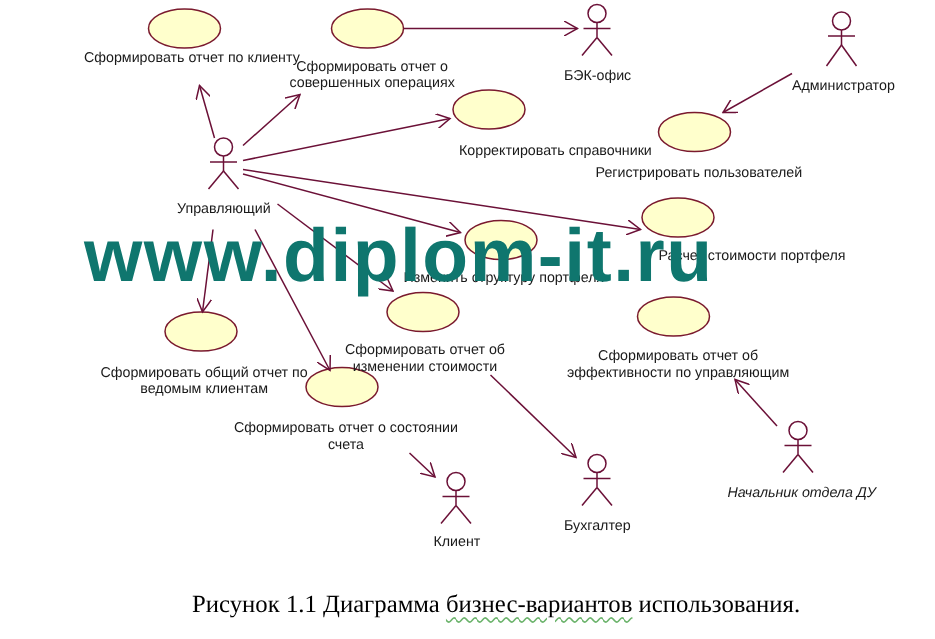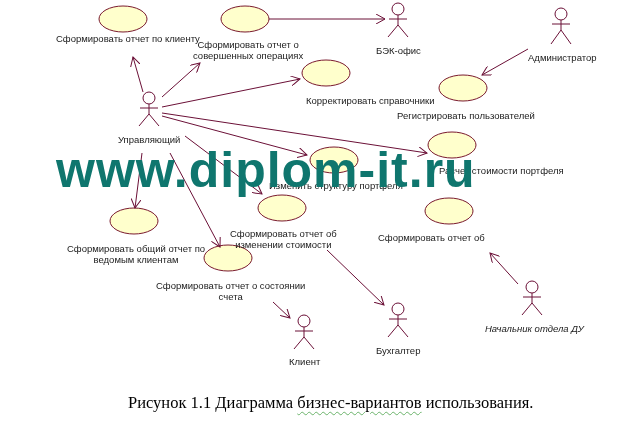--- a/index.html
+++ b/index.html
@@ -112,20 +112,21 @@
 <div class="uc-label" style="left:67px; top:243px;">
   <span>Сформировать общий отчет по</span><br>
   <span>ведомым клиентам</span>
 </div>
 <div class="uc-label" style="left:156px; top:280px;">
   <span>Сформировать отчет о состоянии</span><br>
   <span>счета</span>
 </div>
 <div class="uc-label" style="left:378px; top:232px;">
   <span>Сформировать отчет об</span><br>
+  <span>эффективности по управляющим</span>
 </div>
 
 <div class="actor-label" style="left:118px; top:134px;">Управляющий</div>
 <div class="actor-label" style="left:376px; top:45px;">БЭК-офис</div>
 <div class="actor-label" style="left:528px; top:52px;">Администратор</div>
 <div class="actor-label" style="left:289px; top:356px;">Клиент</div>
 <div class="actor-label" style="left:376px; top:345px;">Бухгалтер</div>
 <div class="actor-label" style="left:485px; top:323px;font-style:italic;">Начальник отдела ДУ</div>
 
 <div class="watermark">www.diplom-it.ru</div>

